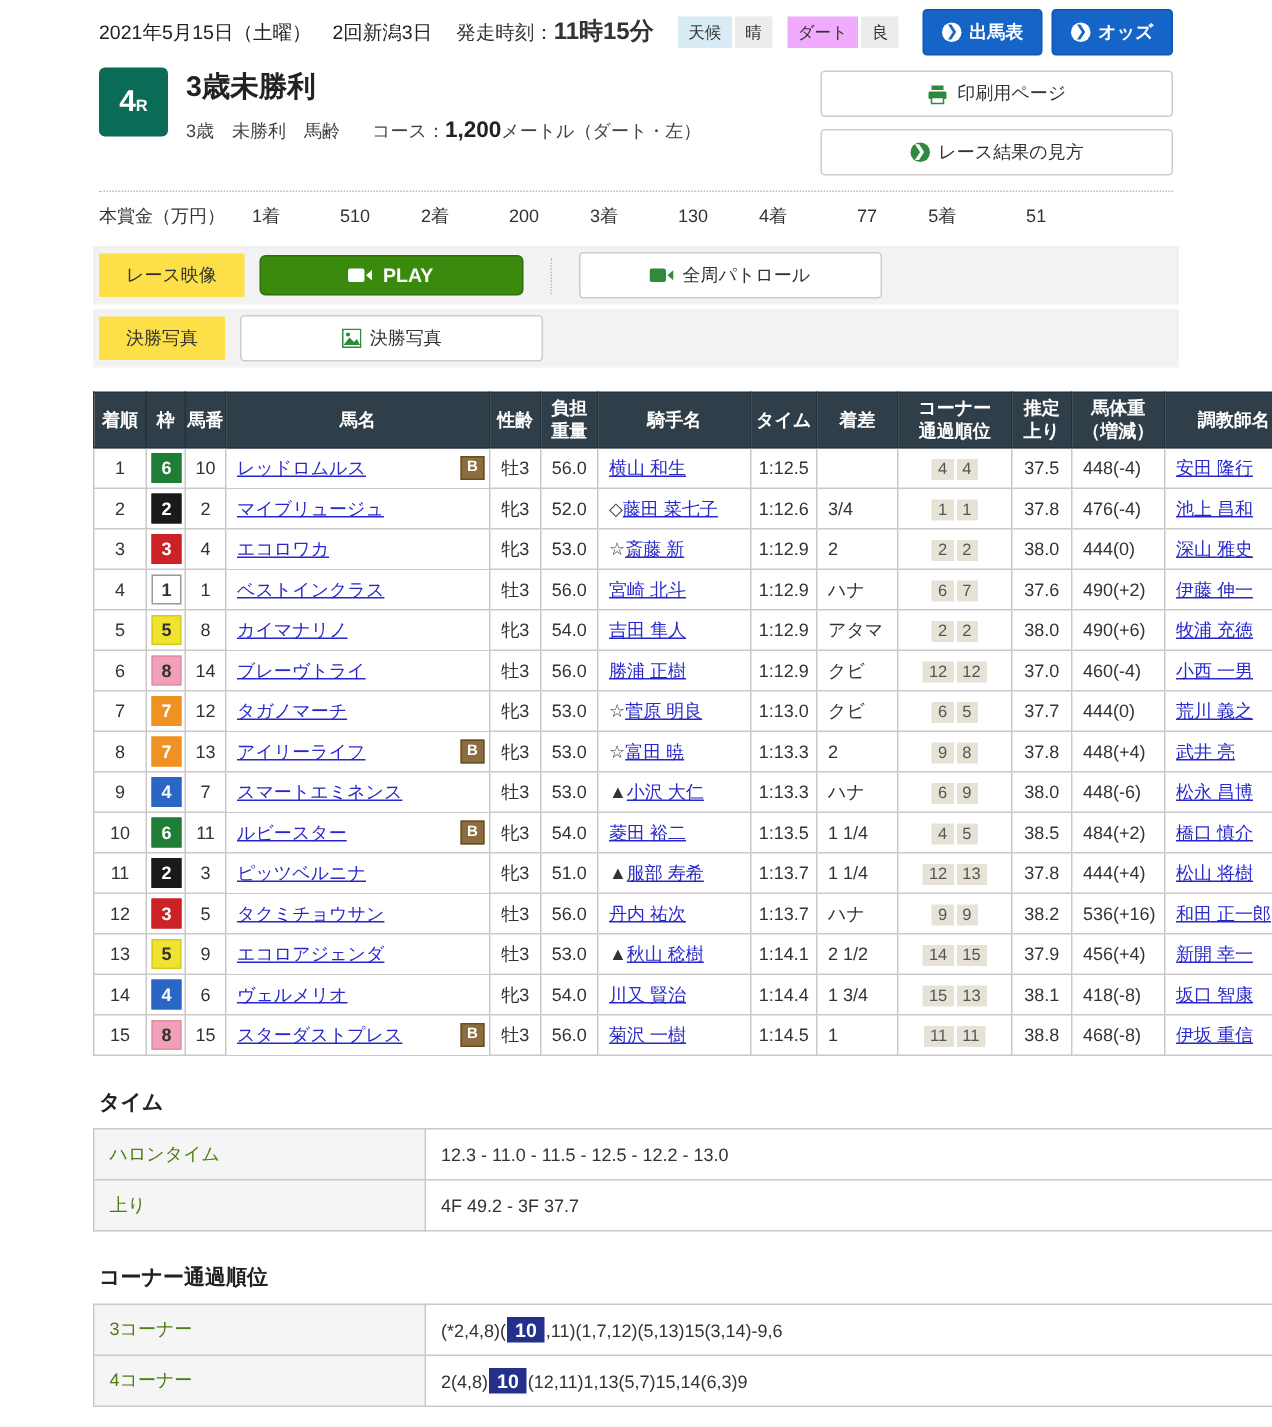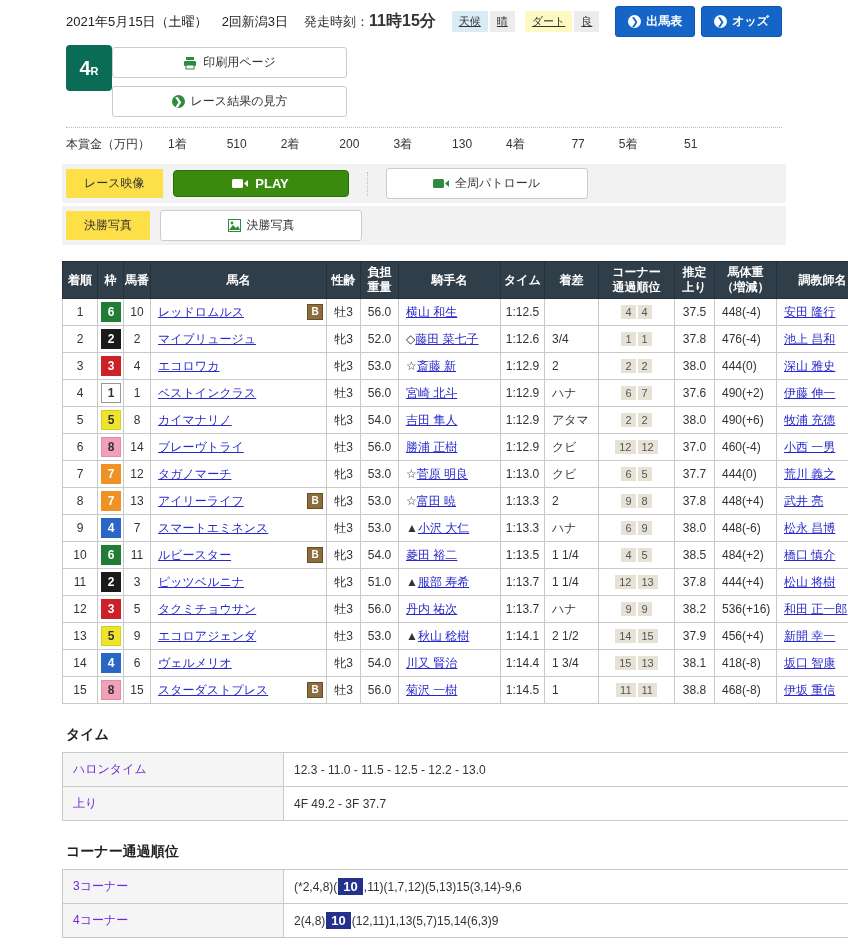--- a/index.html
+++ b/index.html
@@ -4,24 +4,24 @@
 <style>
   html,body{margin:0;padding:0;background:#fff;font-family:"Liberation Sans","DejaVu Sans",sans-serif;color:#333;}
   .page{width:724px;margin:0 auto;position:relative;font-size:13px;}
   a{color:#2828cc;text-decoration:underline;cursor:pointer;}
   
   .topbar{display:flex;align-items:center;padding:6px 4px 4px 4px;}
   .topbar .date{font-size:13px;color:#222;}
   .topbar .meeting{margin-left:14px;}
   .topbar .startlbl{margin-left:16px;}
   .topbar .starttime{font-weight:bold;font-size:16px;}
-  .badge{display:inline-block;font-size:11px;padding:3px 7px;margin-left:2px;color:#333;text-decoration:underline;}
+  .badge{display:inline-block;font-size:11px;padding:3px 7px;margin-left:2px;color:#333;}
   .b-weatherlbl{background:#d9ecf6;margin-left:16px;}
   .b-val{background:#ececec;}
-  .b-dirtlbl{background:#fef9c3;margin-left:10px;}
+  .b-dirtlbl{background:#f0abfc;margin-left:10px;}
   .topbtns{margin-left:auto;display:flex;gap:6px;}
   .bluebtn{background:#1565c8;color:#fff;font-size:12px;font-weight:bold;border:1px solid #0f57ae;border-radius:3px;padding:6px 12px;display:flex;align-items:center;gap:5px;cursor:pointer;}
   .circle-ic{display:inline-block;width:13px;height:13px;border-radius:50%;background:#fff;color:#1565c8;font-size:10px;line-height:13px;text-align:center;font-weight:bold;}
   .circle-ic.green{background:#2e8b3d;color:#fff;}
   
   .racehead{display:flex;padding:4px;}
   .rnum{width:46px;height:46px;background:#0a6c56;border-radius:4px;color:#fff;text-align:center;line-height:46px;font-weight:bold;font-size:20px;flex:0 0 46px;}
   .rnum small{font-size:11px;}
   .rinfo{margin-left:12px;flex:1;}
   .rtitle{font-size:19px;font-weight:bold;color:#222;margin-top:0px;}
@@ -50,21 +50,21 @@
   .results td.c{text-align:center;}
   .results td.l{text-align:left;padding-left:7px;}
   .waku{display:inline-block;width:18px;height:18px;line-height:18px;text-align:center;font-weight:bold;font-size:12px;}
   .namecell{position:relative;}
   .bbadge{float:right;display:inline-block;width:14px;height:14px;line-height:14px;background:#8c6d3f;border:1px solid #66501f;color:#fff;font-size:10px;font-weight:bold;text-align:center;}
   .cnum{display:inline-block;background:#e6e3d6;color:#555;padding:1px 4px;margin:0 1px;font-size:11px;}
   
   .sechead{font-size:14px;font-weight:bold;color:#222;margin:22px 4px 8px 4px;}
   .kvtable{width:848px;table-layout:fixed;font-size:12px;}
   .kvtable td{border:1px solid #c9c9c9;padding:8px 10px;}
-  .kvtable .k{background:#f5f5f5;width:200px;color:#6d28d9;}
+  .kvtable .k{background:#f5f5f5;width:200px;color:#4d7c0f;}
   .hl{background:#23308c;color:#fff;font-weight:bold;padding:1px 5px;margin:0 1px;font-size:13px;}
 </style>
 </head>
 <body>
 
 <div class="page">
 
   <div class="topbar">
     <span class="date">2021年5月15日（土曜）</span>
     <span class="date meeting">2回新潟3日</span>
@@ -81,20 +81,27 @@
       </div>
       <div class="bluebtn">
         <span class="circle-ic">❯</span>
         <span>オッズ</span>
       </div>
     </div>
   </div>
 
   <div class="racehead">
     <div class="rnum"><span>4</span><small>R</small></div>
+    <div class="rinfo">
+      <div class="rtitle">3歳未勝利</div>
+      <div class="rsub">
+        <span>3歳　未勝利　馬齢</span>
+        <span style="margin-left:18px;">コース：</span><span class="course-val">1,200</span><span>メートル（ダート・左）</span>
+      </div>
+    </div>
     <div class="sidebtns">
       <div class="whitebtn">
         <svg class="ic-svg" width="14" height="14" viewBox="0 0 14 14">
             <rect x="3" y="1" width="8" height="3" fill="#2e8b3d"></rect>
             <rect x="1" y="5" width="12" height="5" rx="1" fill="#2e8b3d"></rect>
             <rect x="3" y="9" width="8" height="4" fill="#fff" stroke="#2e8b3d"></rect>
           </svg>
         <span>印刷用ページ</span>
       </div>
       <div class="whitebtn">

